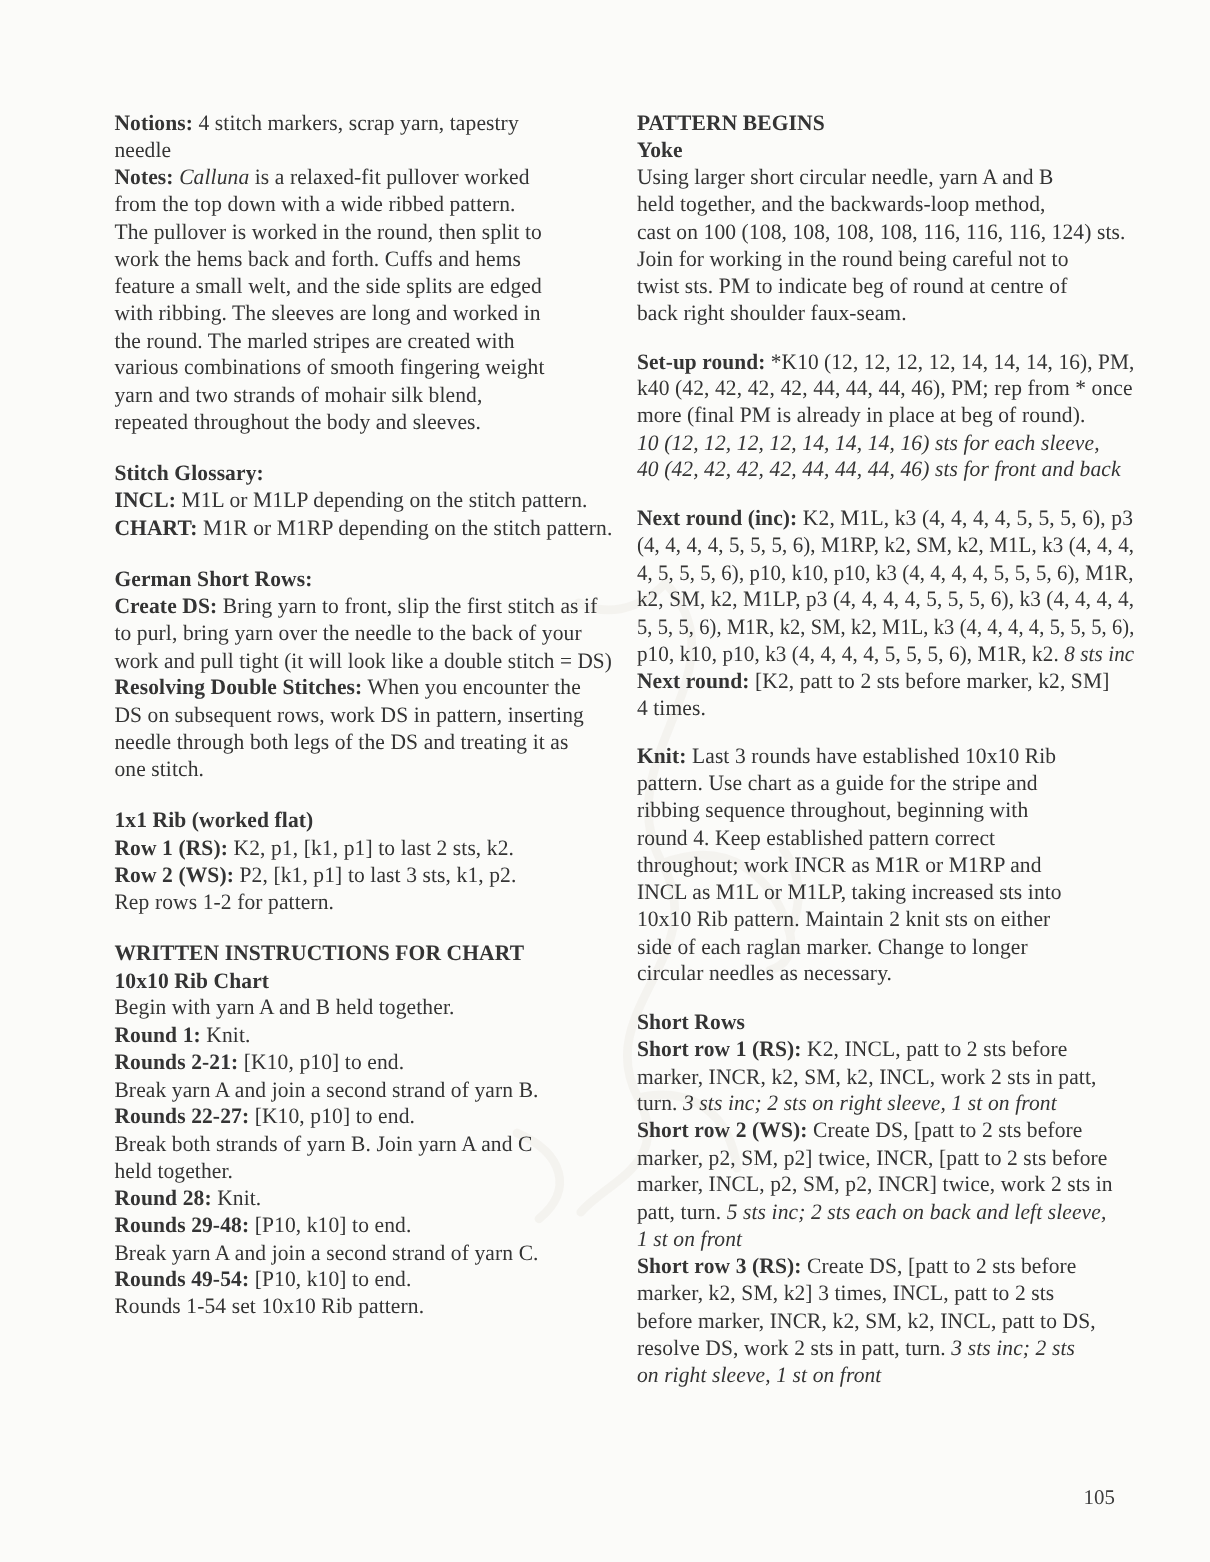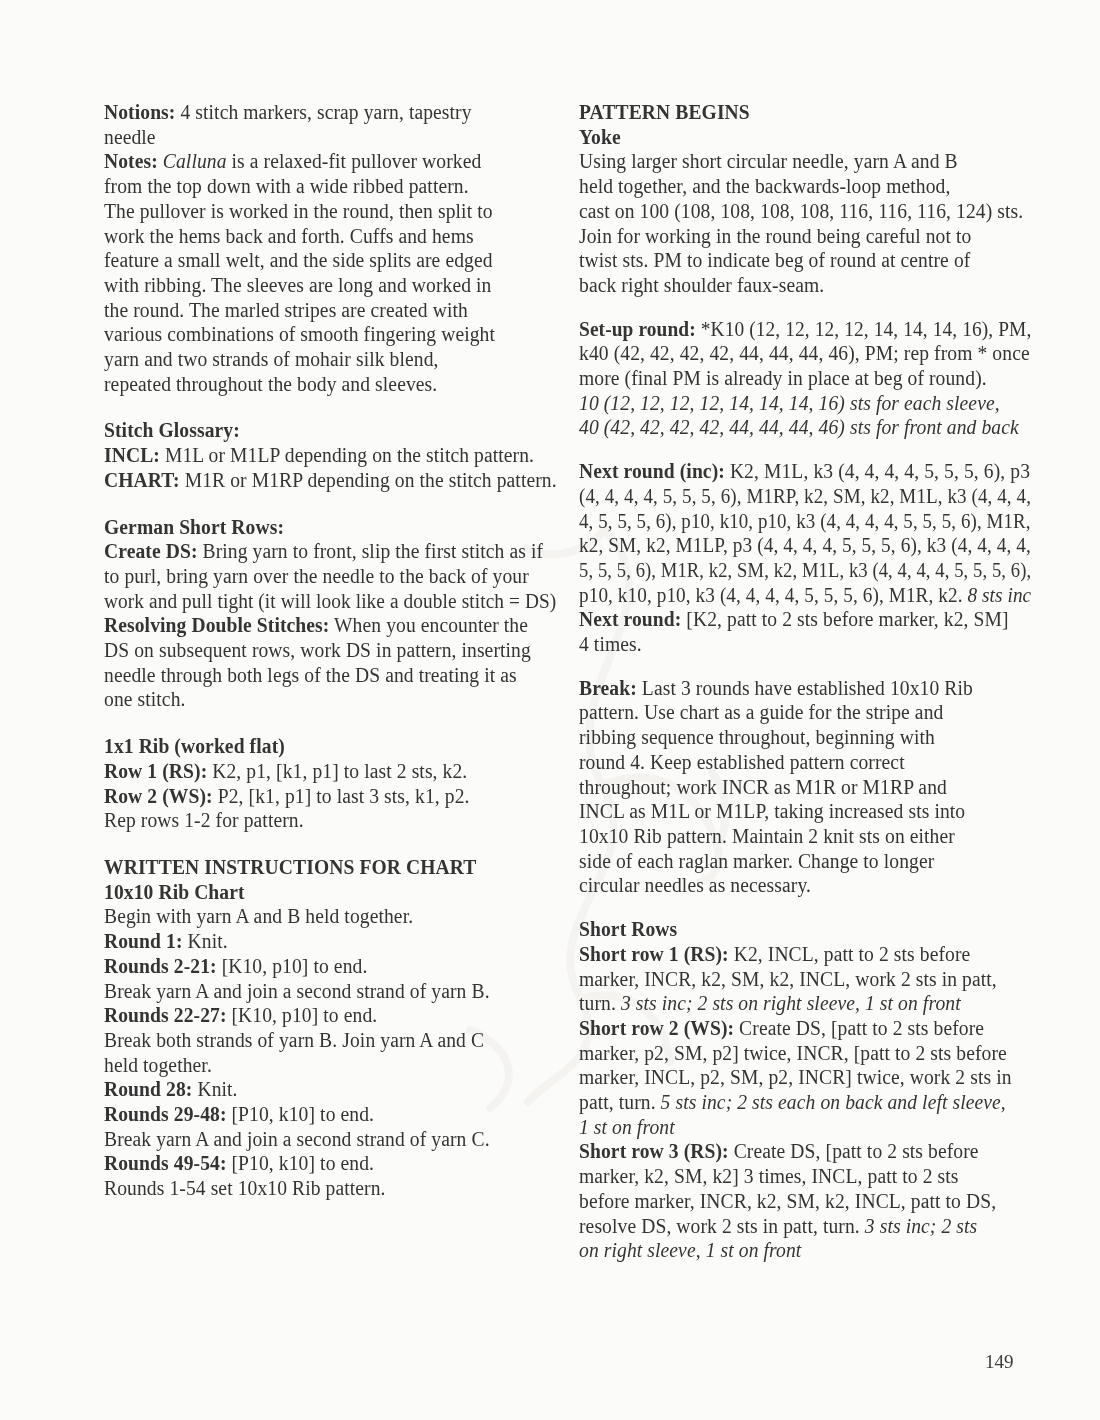--- a/index.html
+++ b/index.html
@@ -128,21 +128,21 @@
         <div class="line" style="transform: scaleX(0.9784);"><span class="b">Next round (inc):</span><span> K2, M1L, k3 (4, 4, 4, 4, 5, 5, 5, 6), p3</span></div>
         <div class="line" style="transform: scaleX(0.9516);"><span>(4, 4, 4, 4, 5, 5, 5, 6), M1RP, k2, SM, k2, M1L, k3 (4, 4, 4,</span></div>
         <div class="line" style="transform: scaleX(0.9456);"><span>4, 5, 5, 5, 6), p10, k10, p10, k3 (4, 4, 4, 4, 5, 5, 5, 6), M1R,</span></div>
         <div class="line" style="transform: scaleX(0.9638);"><span>k2, SM, k2, M1LP, p3 (4, 4, 4, 4, 5, 5, 5, 6), k3 (4, 4, 4, 4,</span></div>
         <div class="line" style="transform: scaleX(0.93);"><span>5, 5, 5, 6), M1R, k2, SM, k2, M1L, k3 (4, 4, 4, 4, 5, 5, 5, 6),</span></div>
         <div class="line" style="transform: scaleX(0.9597);"><span>p10, k10, p10, k3 (4, 4, 4, 4, 5, 5, 5, 6), M1R, k2. </span><span class="i">8 sts inc</span></div>
         <div class="line" style="transform: scaleX(0.9784);"><span class="b">Next round:</span><span> [K2, patt to 2 sts before marker, k2, SM]</span></div>
         <div class="line" style="transform: scaleX(0.9784);"><span>4 times.</span></div>
       </div>
       <div class="block">
-        <div class="line" style="transform: scaleX(0.9784);"><span class="b">Break:</span><span> Last 3 rounds have established 10x10 Rib</span></div>
+        <div class="line" style="transform: scaleX(0.9784);"><span class="b">Knit:</span><span> Last 3 rounds have established 10x10 Rib</span></div>
         <div class="line" style="transform: scaleX(0.9784);"><span>pattern. Use chart as a guide for the stripe and</span></div>
         <div class="line" style="transform: scaleX(0.9784);"><span>ribbing sequence throughout, beginning with</span></div>
         <div class="line" style="transform: scaleX(0.9784);"><span>round 4. Keep established pattern correct</span></div>
         <div class="line" style="transform: scaleX(0.9784);"><span>throughout; work INCR as M1R or M1RP and</span></div>
         <div class="line" style="transform: scaleX(0.9784);"><span>INCL as M1L or M1LP, taking increased sts into</span></div>
         <div class="line" style="transform: scaleX(0.9784);"><span>10x10 Rib pattern. Maintain 2 knit sts on either</span></div>
         <div class="line" style="transform: scaleX(0.9784);"><span>side of each raglan marker. Change to longer</span></div>
         <div class="line" style="transform: scaleX(0.9784);"><span>circular needles as necessary.</span></div>
       </div>
       <div class="block">
@@ -156,15 +156,15 @@
         <div class="line" style="transform: scaleX(0.9784);"><span>patt, turn. </span><span class="i">5 sts inc; 2 sts each on back and left sleeve,</span></div>
         <div class="line" style="transform: scaleX(0.9784);"><span class="i">1 st on front</span></div>
         <div class="line" style="transform: scaleX(0.9784);"><span class="b">Short row 3 (RS):</span><span> Create DS, [patt to 2 sts before</span></div>
         <div class="line" style="transform: scaleX(0.9784);"><span>marker, k2, SM, k2] 3 times, INCL, patt to 2 sts</span></div>
         <div class="line" style="transform: scaleX(0.9784);"><span>before marker, INCR, k2, SM, k2, INCL, patt to DS,</span></div>
         <div class="line" style="transform: scaleX(0.9784);"><span>resolve DS, work 2 sts in patt, turn. </span><span class="i">3 sts inc; 2 sts</span></div>
         <div class="line" style="transform: scaleX(0.9784);"><span class="i">on right sleeve, 1 st on front</span></div>
       </div>
     </div>
 
-  <div class="pageno">149</div>
+  <div class="pageno">105</div>
 
 </div>
 
 </body></html>

